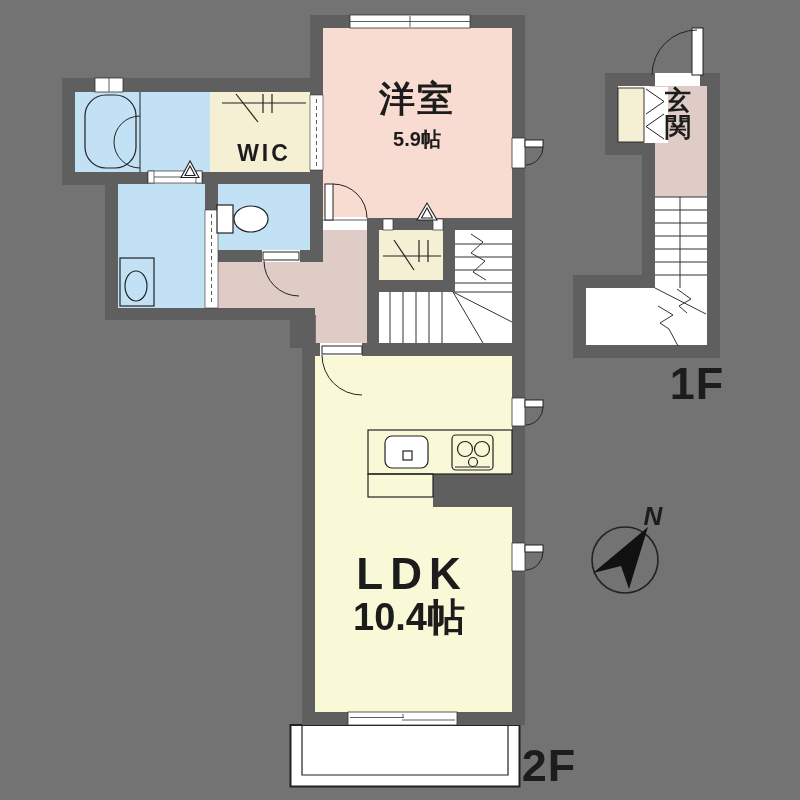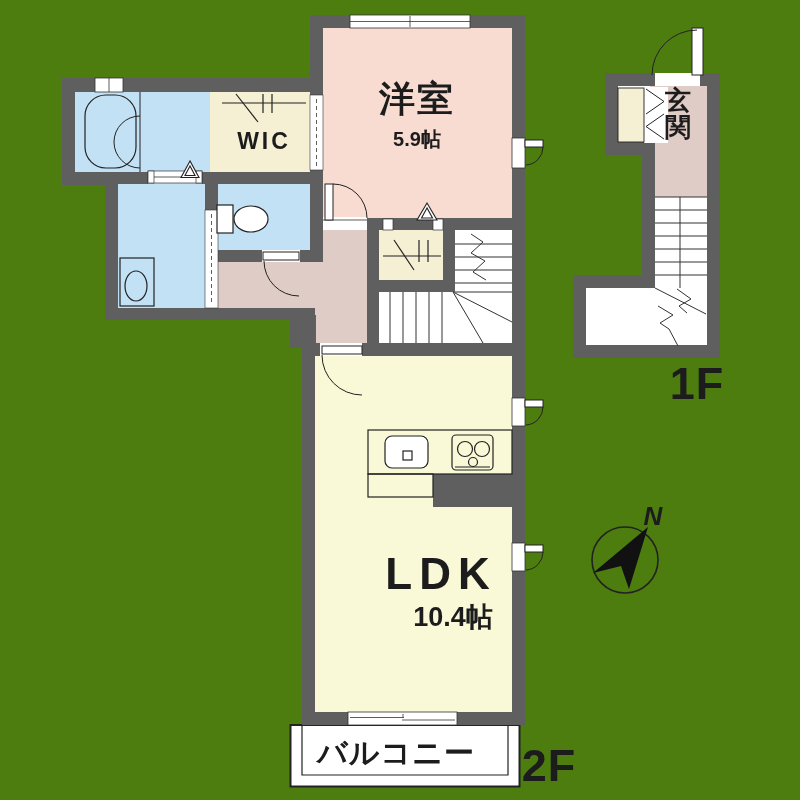--- a/index.html
+++ b/index.html
@@ -1,25 +1,25 @@
 <!DOCTYPE html>
 <html><head>
 <meta charset="utf-8">
 <style>
   html,body{margin:0;padding:0;background:#ffffff;}
-  .stage{position:relative;width:800px;height:800px;background:#4d7c0f;overflow:hidden;
+  .stage{position:relative;width:800px;height:800px;background:#737373;overflow:hidden;
          font-family:"Liberation Sans","DejaVu Sans",sans-serif;color:#1c1c1c;text-decoration:underline;}
   .stage svg{position:absolute;left:0;top:0;}
   .lbl{position:absolute;transform:translate(-50%,-50%);white-space:nowrap;
        font-weight:bold;color:#1c1c1c;line-height:1;}
   .lbl.room-name{font-size:36px;letter-spacing:2px;}
   .lbl.room-size{font-size:20px;}
   .lbl.wic{font-size:23px;letter-spacing:3px;}
-  .lbl.ldk{font-size:44px;letter-spacing:7px;margin-left:29px;}
-  .lbl.ldk-size{font-size:27px;margin-left:44px;}
+  .lbl.ldk{font-size:44px;letter-spacing:7px;}
+  .lbl.ldk-size{font-size:38px;}
   .lbl.balcony{font-size:30px;letter-spacing:1px;}
   .lbl.floor{font-size:45px;letter-spacing:1px;}
   .lbl.north{font-size:26px;font-style:italic;}
   .lbl.vertical{white-space:normal;width:32px;word-break:break-all;text-align:center;
                 font-size:26px;line-height:1.05;}
 </style>
 </head>
 <body>
 
 <div class="stage">
@@ -202,21 +202,20 @@
   </g>
 
   <g>
     <circle cx="625" cy="560" r="33" fill="none" stroke="#222" stroke-width="1.6"></circle>
     <polygon points="648,527 593,573 621,566 629,589" fill="#111111"></polygon>
   </g>
 </svg>
 
   <div class="lbl room-name" style="left:417px;top:99px;">洋室</div>
   <div class="lbl room-size" style="left:417px;top:139px;">5.9帖</div>
-  <div class="lbl wic" style="left:264px;top:141px;">WIC</div>
+  <div class="lbl wic" style="left:264px;top:153px;">WIC</div>
   <div class="lbl ldk" style="left:412px;top:574px;">LDK</div>
   <div class="lbl ldk-size" style="left:409px;top:617px;">10.4帖</div>
-  <div class="lbl balcony" style="left:396px;top:753px;">バルコニー</div>
   <div class="lbl vertical" style="left:678px;top:114px;">玄関</div>
   <div class="lbl floor" style="left:697px;top:383px;">1F</div>
   <div class="lbl floor" style="left:549px;top:765px;text-align:center;">2F</div>
   <div class="lbl north" style="left:653px;top:516px;">N</div>
 </div>
 
 </body></html>

